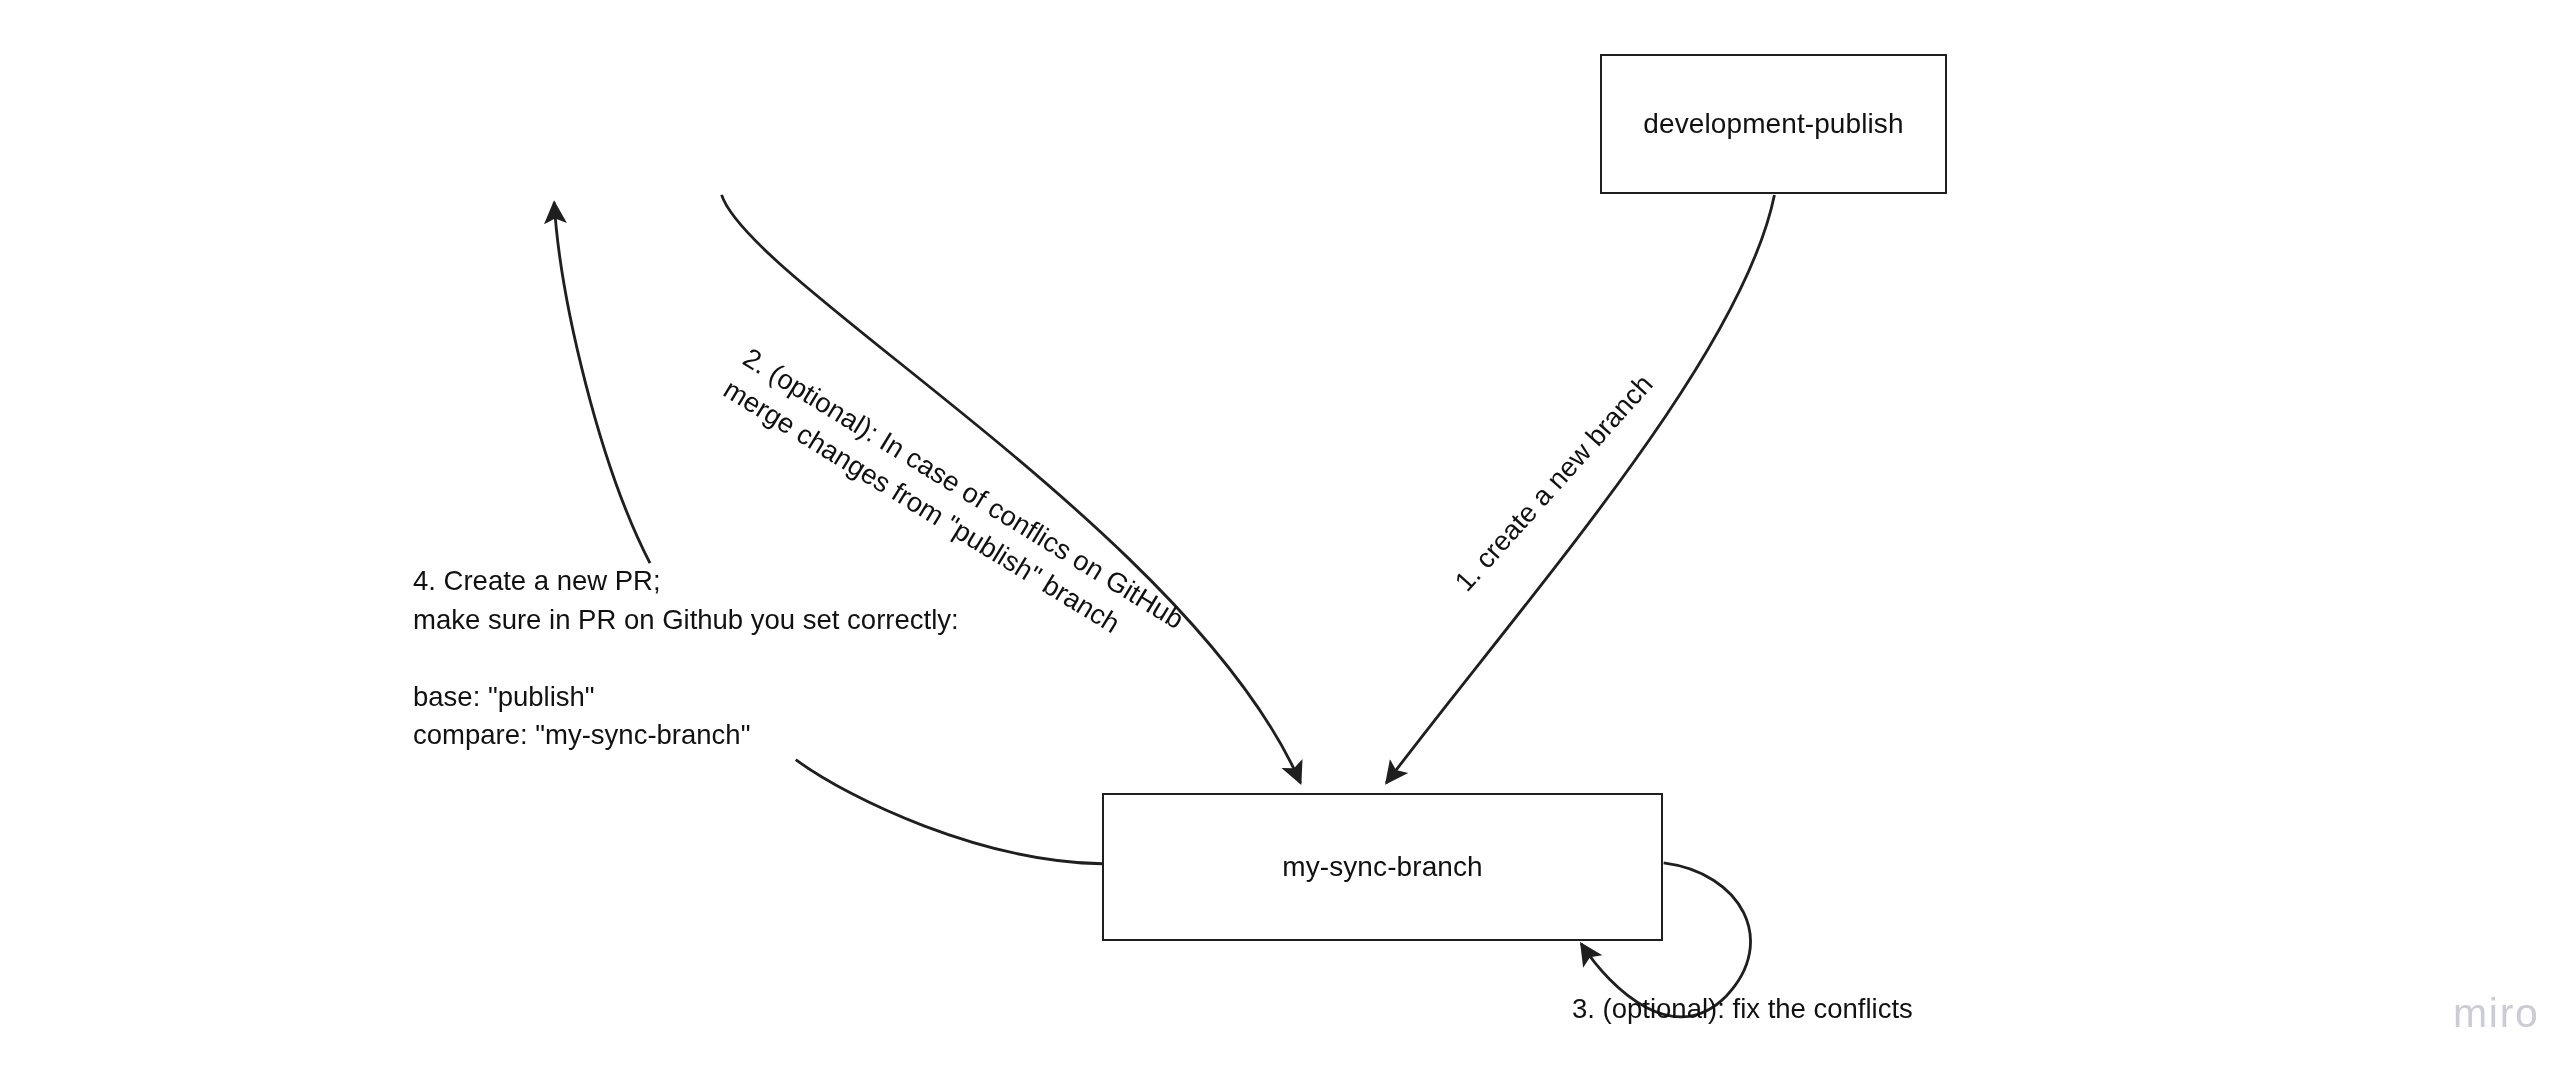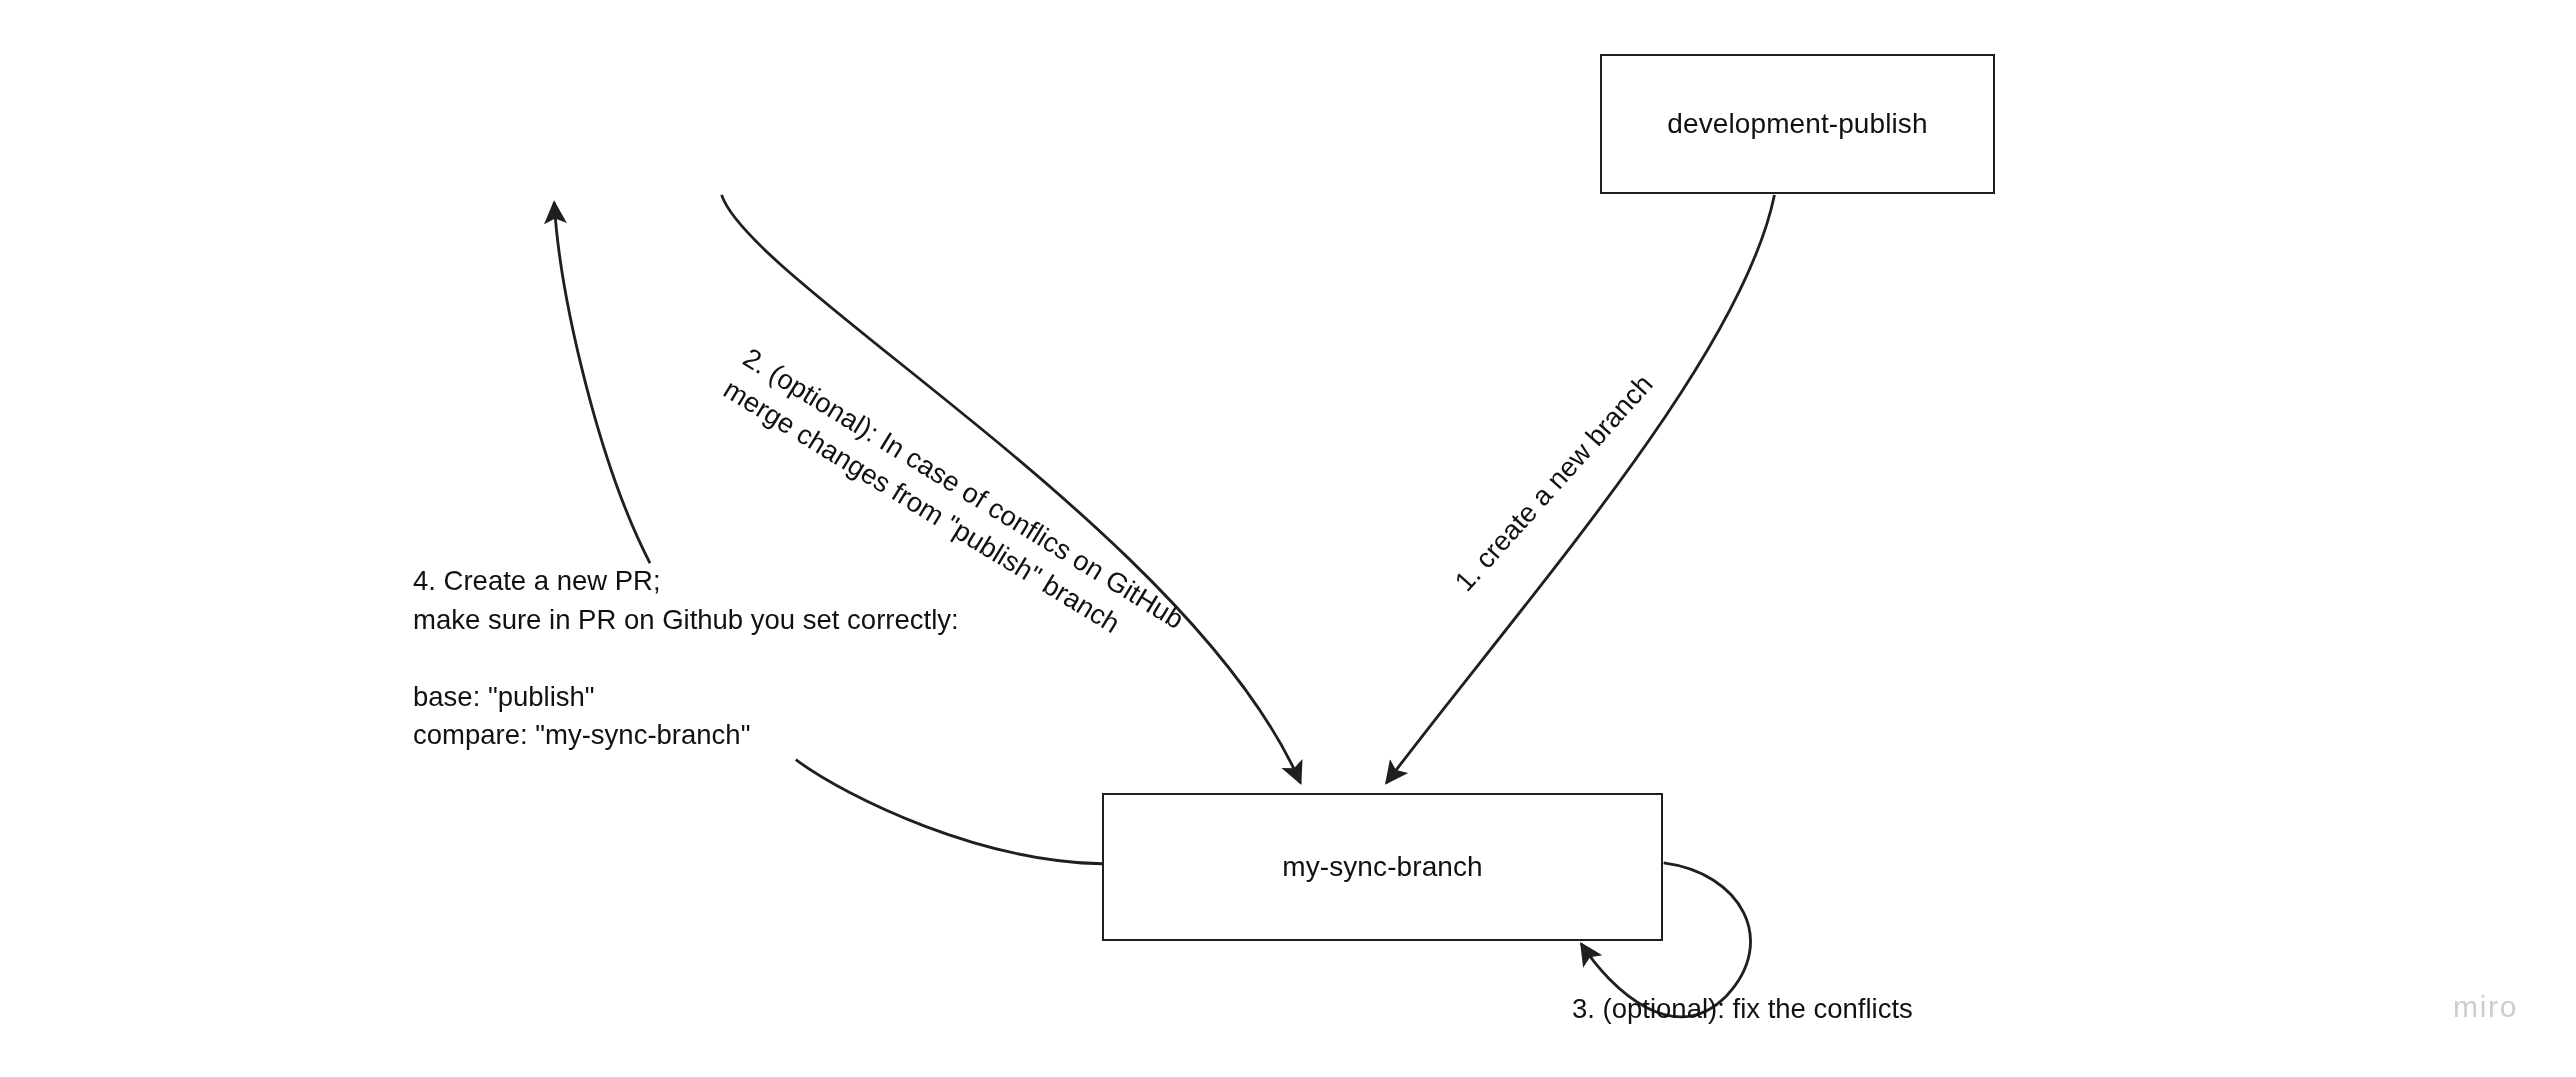--- a/index.html
+++ b/index.html
@@ -40,21 +40,21 @@
   }
   .node-label {
     font-family: "Liberation Sans", sans-serif;
     font-size: 28px;
     line-height: 1.30;
     color: #111111;
     white-space: pre-line;
     letter-spacing: 0.1px;
   }
   #node-publish   { left: 524px;  top: 53px;  width: 371px; height: 141px; }
-  #node-devpub    { left: 1600px; top: 54px;  width: 395px; height: 140px; }
+  #node-devpub    { left: 1600px; top: 54px;  width: 347px; height: 140px; }
   #node-sync      { left: 1102px; top: 793px; width: 561px; height: 148px; }
 
   .edge-label {
     position: absolute;
     font-family: "Liberation Sans", sans-serif;
     font-size: 27.5px;
     line-height: 1.34;
     color: #111111;
     white-space: pre-line;
     transform-origin: 0 0;
@@ -81,21 +81,21 @@
   #label-fix {
     left: 1572px;
     top: 991px;
     width: 433px;
   }
   #watermark {
     position: absolute;
     left: 2453px;
     top: 990px;
     font-family: "Liberation Sans", sans-serif;
-    font-size: 30px;
+    font-size: 41px;
     letter-spacing: 1.7px;
     color: #ccccd6;
     user-select: none;
   }
 </style>
 </head>
 <body>
 
 <div id="canvas">
 

